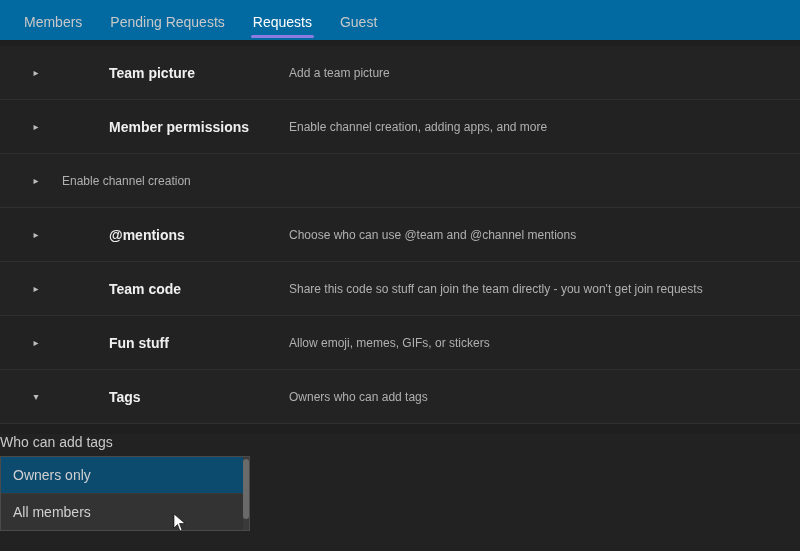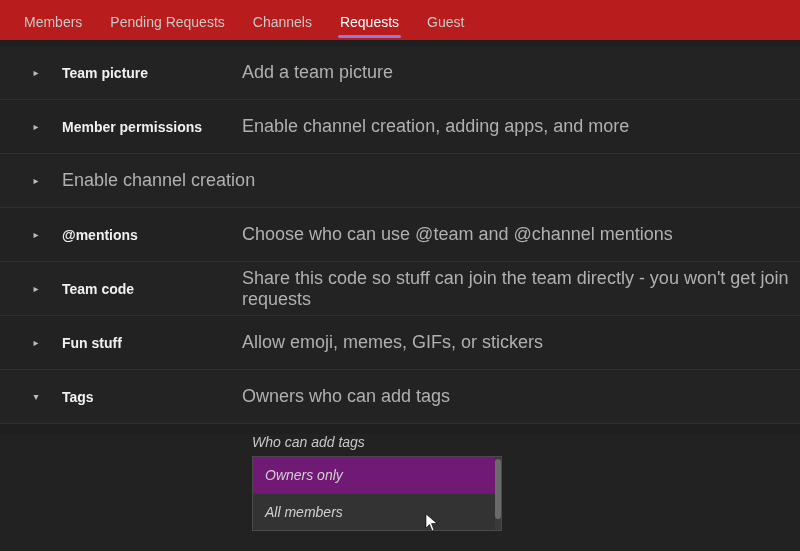--- a/index.html
+++ b/index.html
@@ -11,21 +11,21 @@
     font-family: "Segoe UI", -apple-system, sans-serif;
     color: #c8c8c8;
     font-size: 14px;
   }
   
   .tabbar {
     display: flex;
     align-items: flex-end;
     padding: 8px 10px 0 10px;
     height: 40px;
-    background: #b91c1c;
+    background: #0369a1;
   }
   .tab {
     padding: 6px 14px 10px 14px;
     color: #c8c8c8;
     cursor: pointer;
     font-size: 14px;
     position: relative;
   }
   .tab.active {
     color: #ffffff;
@@ -59,42 +59,41 @@
     color: #bdbdbd;
     font-size: 10px;
     margin-right: 18px;
     margin-left: 18px;
   }
   .row-title {
     width: 180px;
     color: #f0f0f0;
     font-weight: 600;
     font-size: 14px;
+    margin-left: 47px;
   }
   .row-desc {
     color: #b0b0b0;
-    font-size: 18px;
+    font-size: 12px;
     flex: 1;
   }
   
   .tag-sub {
-    padding-left: 252px;
     background: #222222;
     padding-bottom: 20px;
-    font-style: italic;
   }
   .tag-label {
     color: #c8c8c8;
     font-size: 14px;
     margin: 10px 0 6px 0;
   }
   .dropdown {
     width: 250px;
     border: 1px solid #4a4a4a;
-    background: #701a75;
+    background: #0c4a6e;
     position: relative;
   }
   .dd-option {
     padding: 10px 12px;
     color: #d0d0d0;
     font-size: 14px;
     cursor: pointer;
   }
   .dd-option.first {
     border-bottom: 1px solid #3b3b3b;
@@ -126,21 +125,20 @@
     font-size: 16px;
     color: #ffffff;
   }
 </style>
 </head>
 <body>
 
 <div class="tabbar">
   <div class="tab">Members</div>
   <div class="tab">Pending Requests</div>
-  <div class="tab">Channels</div>
   <div class="tab active">Requests</div>
   <div class="tab">Guest</div>
 </div>
 
 <div class="panel">
 
   <div class="row">
     <span class="caret">▸</span>
     <span class="row-title">Team picture</span>
     <span class="row-desc">Add a team picture</span>

